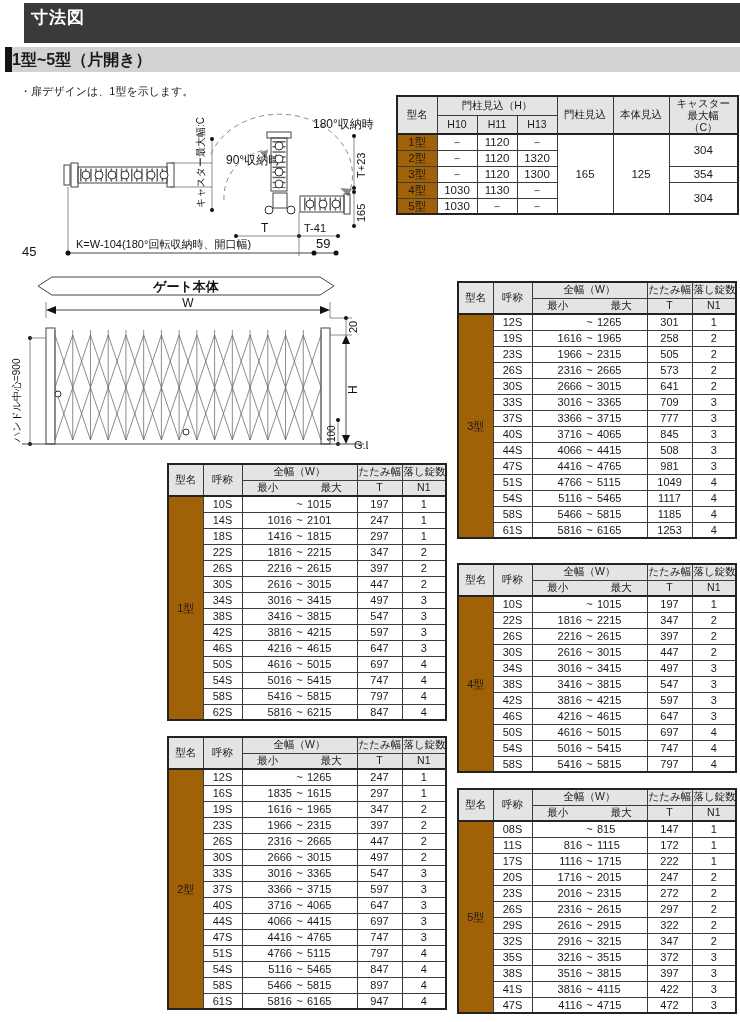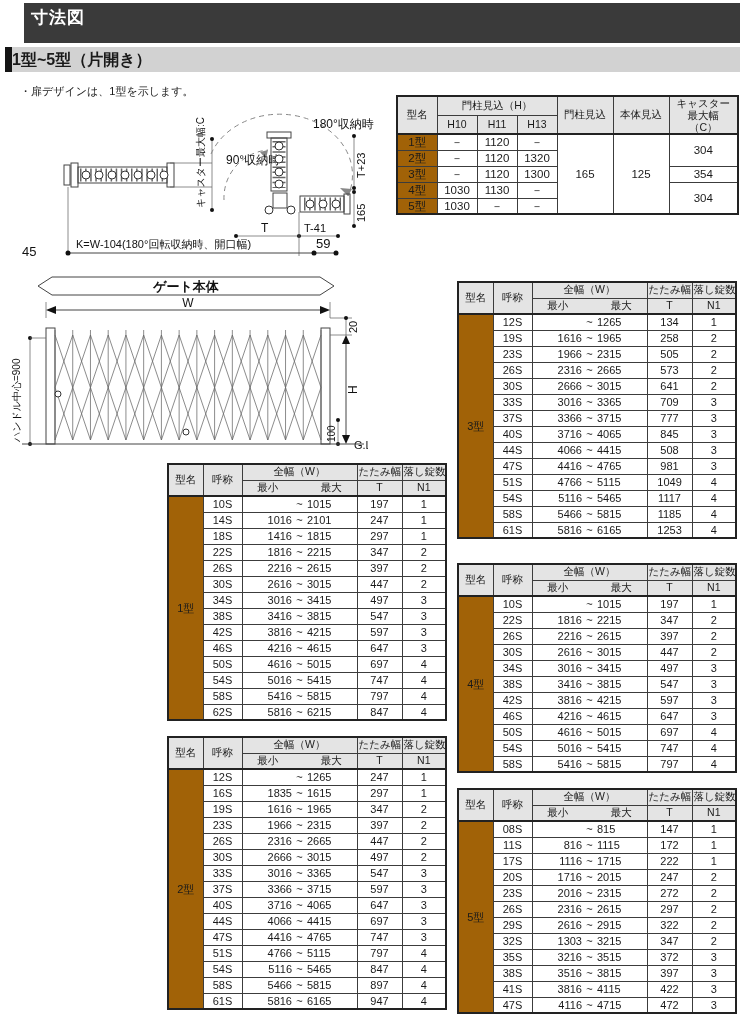--- a/index.html
+++ b/index.html
@@ -571,21 +571,21 @@
         <th>N1</th>
       </tr>
     </thead>
     <tbody>
         <tr>
           <td rowspan="14" class="model-cell">3型</td>
           <td>12S</td>
           <td class="min"></td>
           <td class="tilde">~</td>
           <td class="max">1265</td>
-          <td>134</td>
+          <td>301</td>
           <td>1</td>
         </tr>
         <tr>
           <td>19S</td>
           <td class="min">1616</td>
           <td class="tilde">~</td>
           <td class="max">1965</td>
           <td>258</td>
           <td>2</td>
         </tr>
@@ -890,21 +890,21 @@
         <tr>
           <td>29S</td>
           <td class="min">2616</td>
           <td class="tilde">~</td>
           <td class="max">2915</td>
           <td>322</td>
           <td>2</td>
         </tr>
         <tr>
           <td>32S</td>
-          <td class="min">1303</td>
+          <td class="min">2916</td>
           <td class="tilde">~</td>
           <td class="max">3215</td>
           <td>347</td>
           <td>2</td>
         </tr>
         <tr>
           <td>35S</td>
           <td class="min">3216</td>
           <td class="tilde">~</td>
           <td class="max">3515</td>

